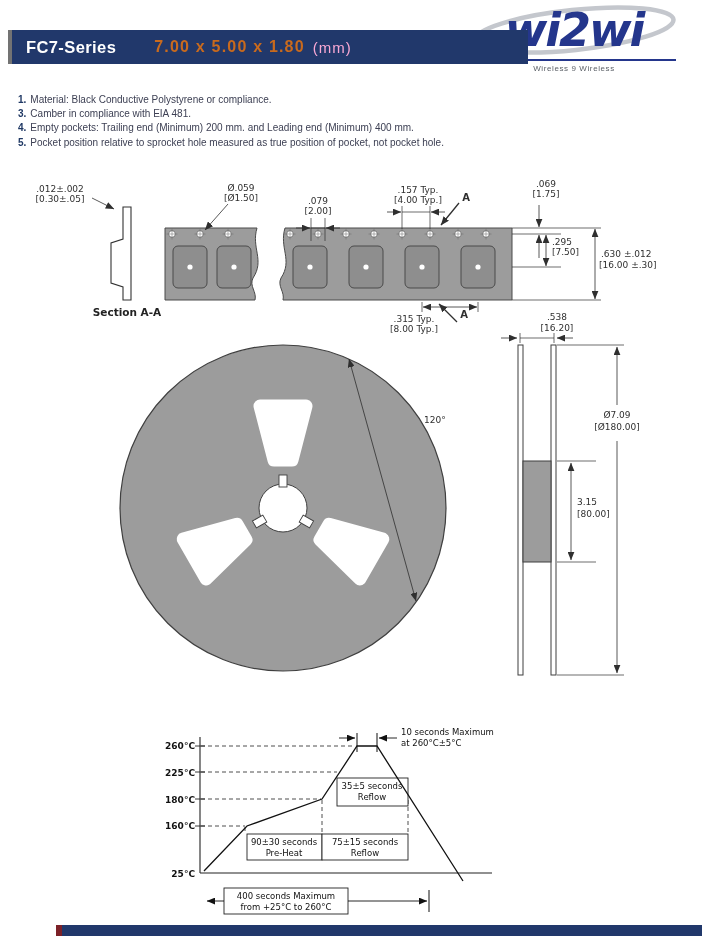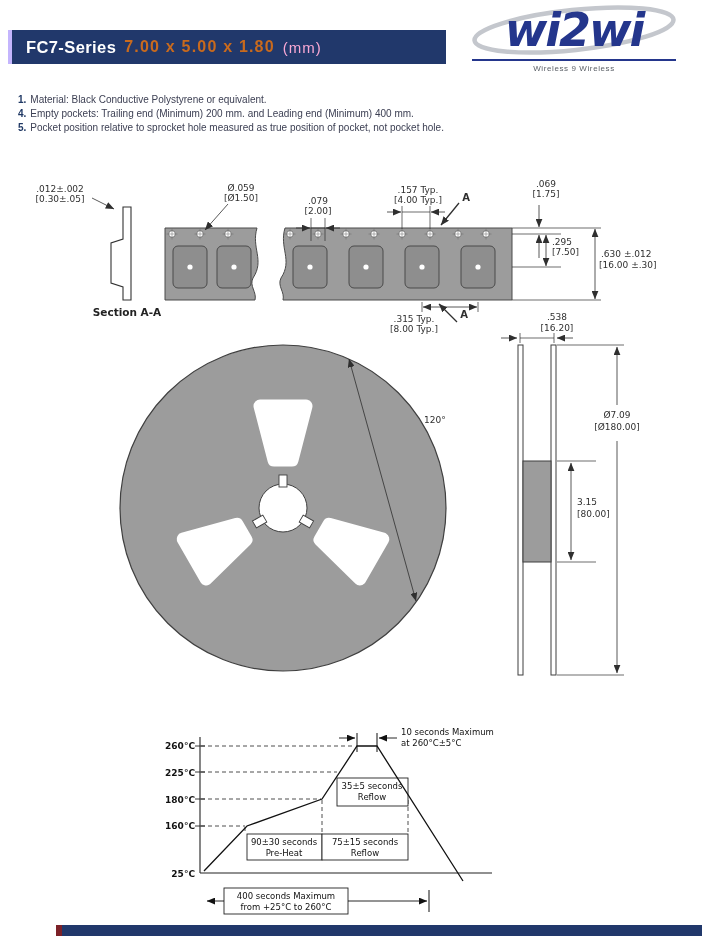--- a/index.html
+++ b/index.html
@@ -1,25 +1,25 @@
 <!DOCTYPE html>
 <html><head>
 <meta charset="utf-8">
 <style>
   * { margin:0; padding:0; box-sizing:border-box; }
   html,body { background:#fff; }
   .page { position:relative; width:702px; height:936px; background:#fff; overflow:hidden;
           font-family:"Liberation Sans",sans-serif; }
 
   
-  .banner { position:absolute; left:8px; top:30px; width:438px; height:34px;
-            background:#21386b; border-left:4px solid #c4b5fd;
+  .banner { position:absolute; left:8px; top:30px; width:520px; height:34px;
+            background:#21386b; border-left:4px solid #737373;
             display:flex; align-items:center; padding-left:14px; gap:8px; }
   .banner .series { color:#ffffff; font-weight:bold; font-size:16.5px; letter-spacing:.4px; }
-  .banner .size   { color:#c96a1d; font-weight:bold; font-size:16px; letter-spacing:1.2px; }
+  .banner .size   { color:#c96a1d; font-weight:bold; font-size:16px; letter-spacing:1.2px;margin-left:30px; }
   .banner .unit   { color:#f9a8d4; font-size:15px; letter-spacing:1px; }
 
   .logo { position:absolute; right:24px; top:3px; width:208px; }
   .logo svg { display:block; }
   .logo-rule { height:2px; background:#24368c; margin:0 2px 3px 2px; }
   .logo-tagline { text-align:center; font-size:8px; color:#5a5f66; letter-spacing:.6px; }
 
   
   .notes { position:absolute; left:18px; top:93px; list-style:none; }
   .notes li { font-size:10px; line-height:14.2px; color:#3d4054; white-space:nowrap; }
@@ -54,21 +54,22 @@
     <div class="logo-tagline">Wireless 9 Wireless</div>
   </div>
 
   <div class="banner">
     <span class="series">FC7-Series</span>
     <span class="size">7.00 x 5.00 x 1.80</span>
     <span class="unit">(mm)</span>
   </div>
 
   <ol class="notes">
-    <li><b>1.</b><span>Material: Black Conductive Polystyrene or equivalent.</span></li>
+    <li><b>1.</b><span>Material: Black Conductive Polystyrene or compliance.</span></li>
+    <li><b>3.</b><span>Camber in compliance with EIA 481.</span></li>
     <li><b>4.</b><span>Empty pockets: Trailing end (Minimum) 200 mm. and Leading end (Minimum) 400 mm.</span></li>
     <li><b>5.</b><span>Pocket position relative to sprocket hole measured as true position of pocket, not pocket hole.</span></li>
   </ol>
 
   <svg class="drawing-svg" width="702" height="545" viewBox="0 170 702 545">
     <defs>
       <marker id="arr" markerUnits="userSpaceOnUse" markerWidth="9" markerHeight="7" refX="8.3" refY="3.5" orient="auto-start-reverse">
         <path d="M0,0 L8.5,3.5 L0,7 Z" fill="#2f2f2f"></path>
       </marker>
       <g id="hole">

